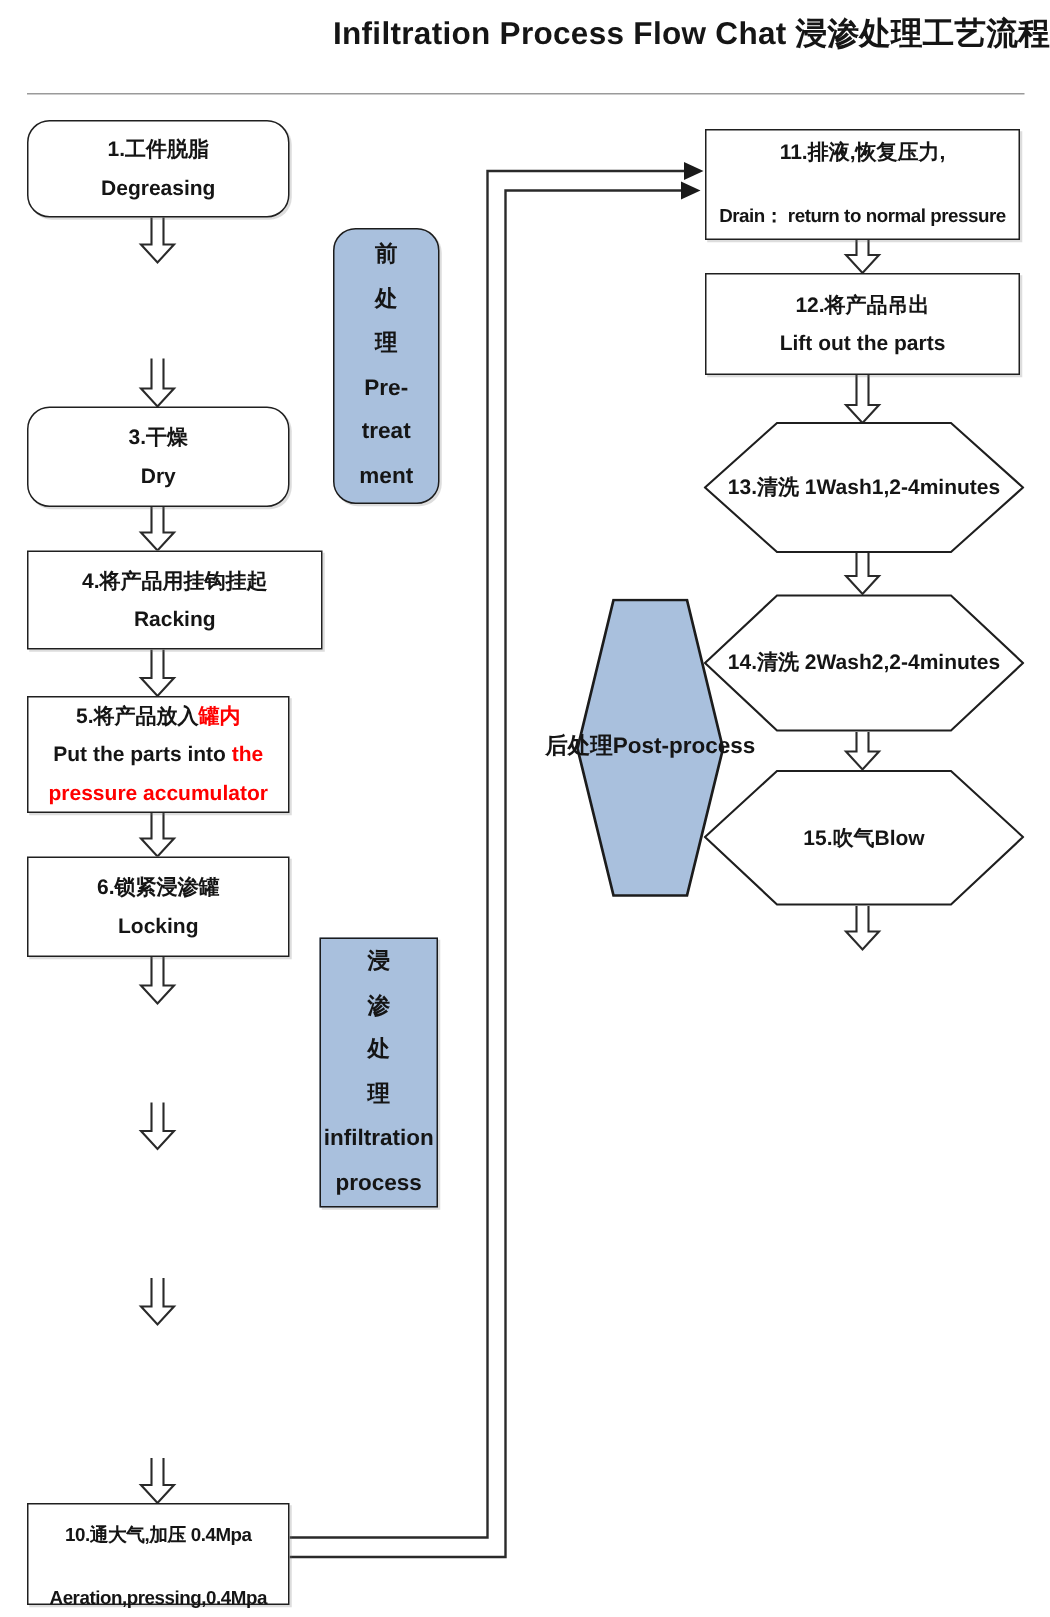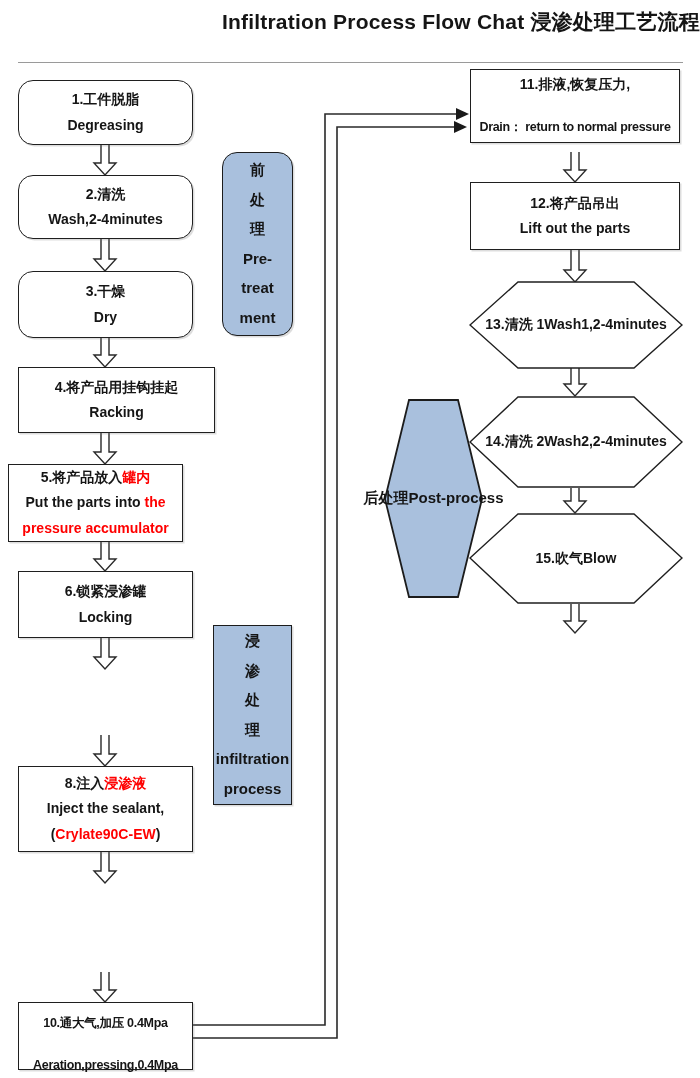--- a/index.html
+++ b/index.html
@@ -49,52 +49,43 @@
       <polygon points="456,108 469,114 456,120" fill="#1a1a1a"></polygon>
       <path d="M193,1038 L337,1038 L337,127 L455,127" fill="none" stroke="#2a2a2a" stroke-width="1.6"></path>
       <polygon points="454,121 467,127 454,133" fill="#1a1a1a"></polygon>
     </svg>
 
   <div class="box round" style="left:18px;top:80px;width:175px;height:65px">
     <div class="line"><span>1.工件脱脂</span></div>
     <div class="line"><span>Degreasing</span></div>
   </div>
 
-  <div class="box round" style="left:18px;top:175px;width:175px;height:64px">
-    <div class="line"><span>2.清洗</span></div>
-    <div class="line"><span>Wash,2-4minutes</span></div>
-  </div>
 
   <div class="box round" style="left:18px;top:271px;width:175px;height:67px">
     <div class="line"><span>3.干燥</span></div>
     <div class="line"><span>Dry</span></div>
   </div>
 
   <div class="box" style="left:18px;top:367px;width:197px;height:66px">
     <div class="line"><span>4.将产品用挂钩挂起</span></div>
     <div class="line"><span>Racking</span></div>
   </div>
 
-  <div class="box" style="left:8px;top:464px;width:175px;height:78px">
+  <div class="box" style="left:18px;top:464px;width:175px;height:78px">
     <div class="line"><span>5.将产品放入</span><span class="red">罐内</span></div>
     <div class="line"><span>Put the parts into </span><span class="red">the</span></div>
     <div class="line"><span class="red">pressure accumulator</span></div>
   </div>
 
   <div class="box" style="left:18px;top:571px;width:175px;height:67px">
     <div class="line"><span>6.锁紧浸渗罐</span></div>
     <div class="line"><span>Locking</span></div>
   </div>
 
 
-  <div class="box" style="left:18px;top:766px;width:175px;height:86px">
-    <div class="line"><span>8.注入</span><span class="red">浸渗液</span></div>
-    <div class="line"><span>Inject the sealant,</span></div>
-    <div class="line"><span>(</span><span class="red">Crylate90C-EW</span><span>)</span></div>
-  </div>
 
 
   <div class="box" style="left:18px;top:1002px;width:175px;height:68px">
     <div class="line s"><span>10.通大气,加压 0.4Mpa</span></div>
     <div class="line s"><span>Aeration,pressing,0.4Mpa</span></div>
   </div>
 
   <div class="box blue round" style="left:222px;top:152px;width:71px;height:184px">
     <div class="stage-line"><span>前</span></div>
     <div class="stage-line"><span>处</span></div>
@@ -119,21 +110,21 @@
     </svg>
     <div class="hextext">
       <div class="stage-line"><span>后</span></div>
       <div class="stage-line"><span>处</span></div>
       <div class="stage-line"><span>理</span></div>
       <div class="stage-line"><span>Post-</span></div>
       <div class="stage-line"><span>process</span></div>
     </div>
   </div>
 
-  <div class="box" style="left:470px;top:69px;width:210px;height:74px">
+  <div class="box" style="left:470px;top:86px;width:210px;height:74px">
     <div class="line"><span>11.排液,恢复压力,</span></div>
     <div class="line s"><span>Drain：  return to normal pressure</span></div>
   </div>
 
   <div class="box" style="left:470px;top:182px;width:210px;height:68px">
     <div class="line"><span>12.将产品吊出</span></div>
     <div class="line"><span>Lift out the parts</span></div>
   </div>
 
   <div class="hexwrap" style="left:469px;top:281px;width:214px;height:88px">

